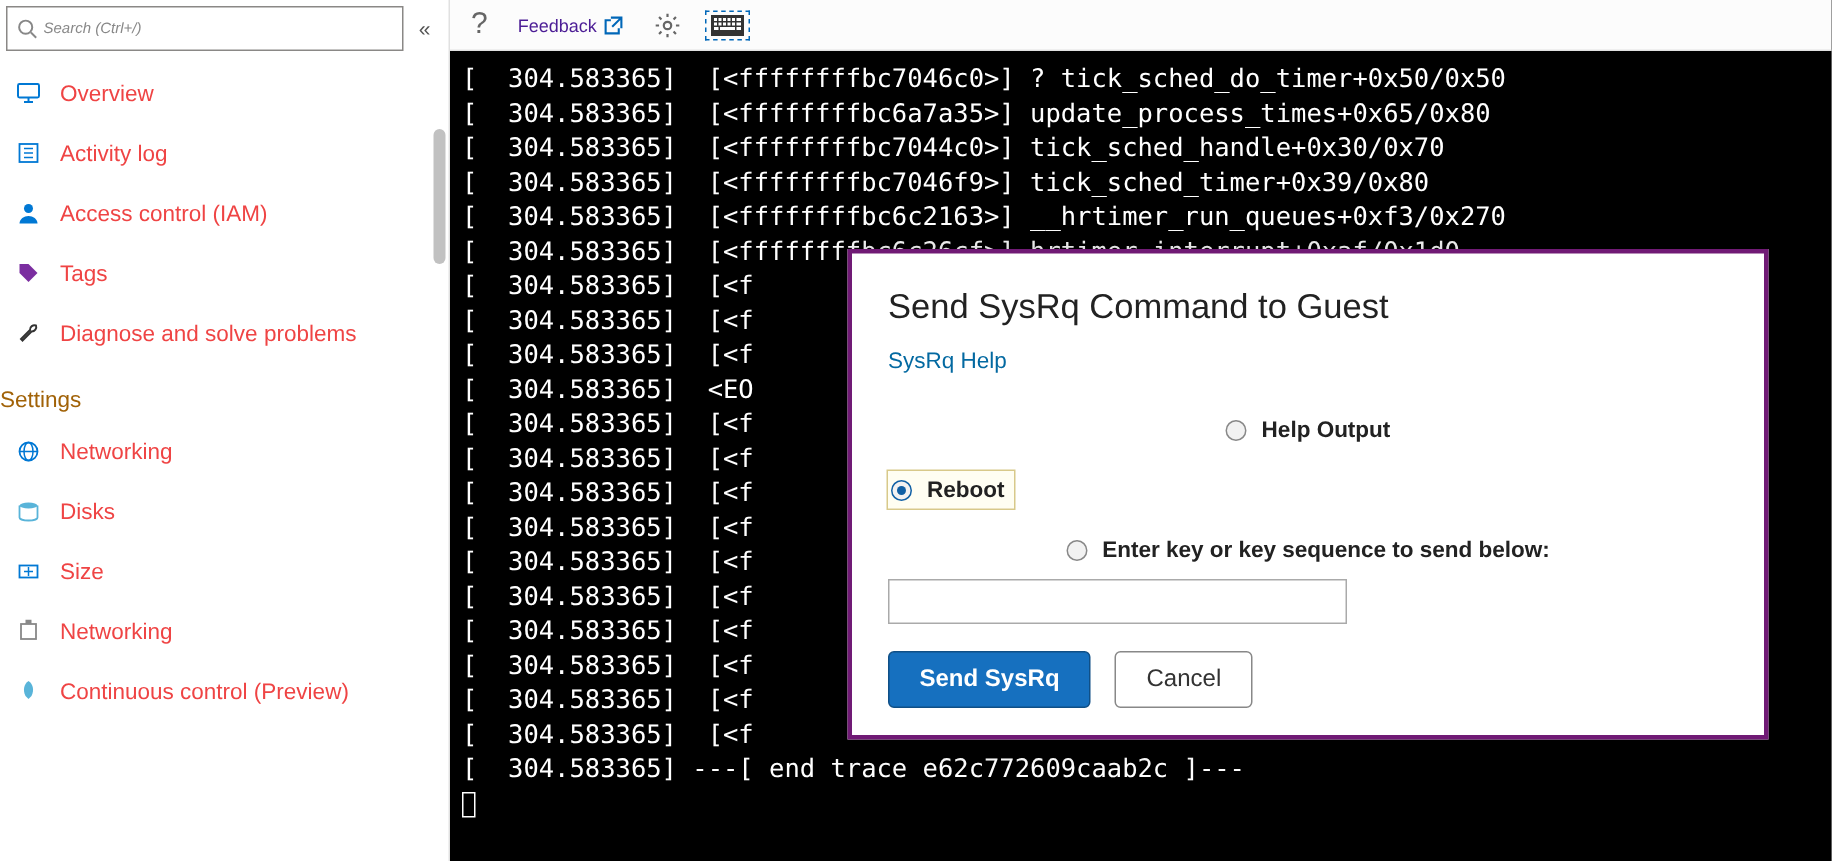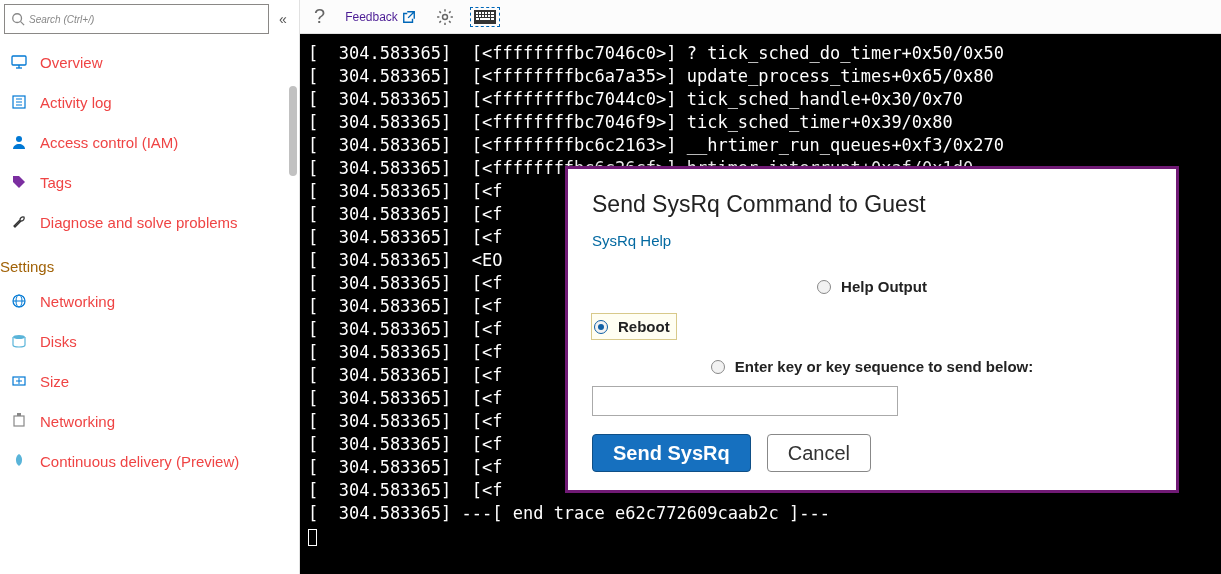--- a/index.html
+++ b/index.html
@@ -211,21 +211,21 @@
     height: 30px;
     border: 1px solid #aaa;
     margin: 6px 0 18px 0;
     padding: 0 6px;
     font-size: 14px;
   }
   .modal-buttons { display: flex; gap: 16px; }
   .btn {
     height: 38px;
     padding: 0 20px;
-    font-size: 20px;
+    font-size: 16px;
     border-radius: 4px;
     cursor: pointer;
     border: 1px solid #888;
     background: #fff;
     color: #333;
   }
   .btn.primary {
     background: #1670bf;
     border: 1px solid #0f4f86;
     color: #fff;
@@ -337,21 +337,21 @@
             </svg>
         </span>
         <span>Networking</span>
       </div>
       <div class="nav-item">
         <span class="nav-icon">
           <svg width="16" height="16" viewBox="0 0 16 16">
               <path d="M8 1c3 2 4 6 2 10l-2 2-2-2C4 7 5 3 8 1z" fill="#59b4d9"></path>
             </svg>
         </span>
-        <span>Continuous delivery (Preview)</span>
+        <span>Continuous control (Preview)</span>
       </div>
     </div>
   </div>
 
   <div class="main">
     <div class="toolbar">
       <div class="tb-item" style="font-size:20px;color:#666;">?</div>
       <div class="tb-item tb-feedback">
         <span>Feedback</span>
         <svg width="14" height="14" viewBox="0 0 16 16">

